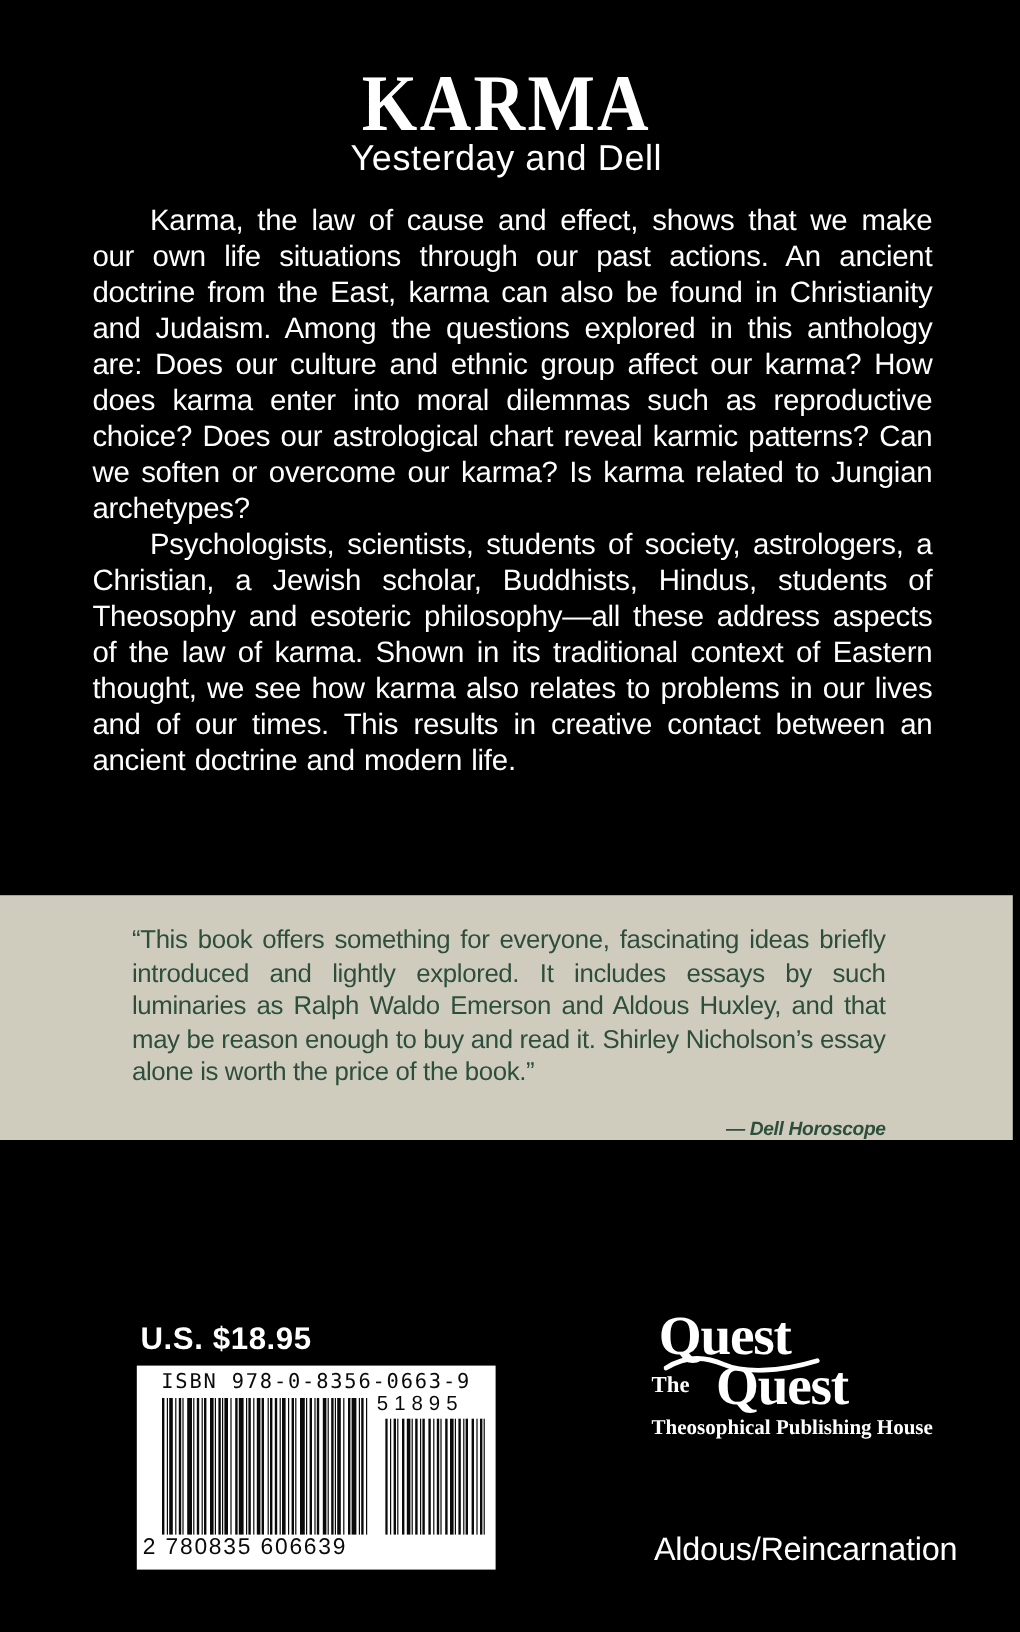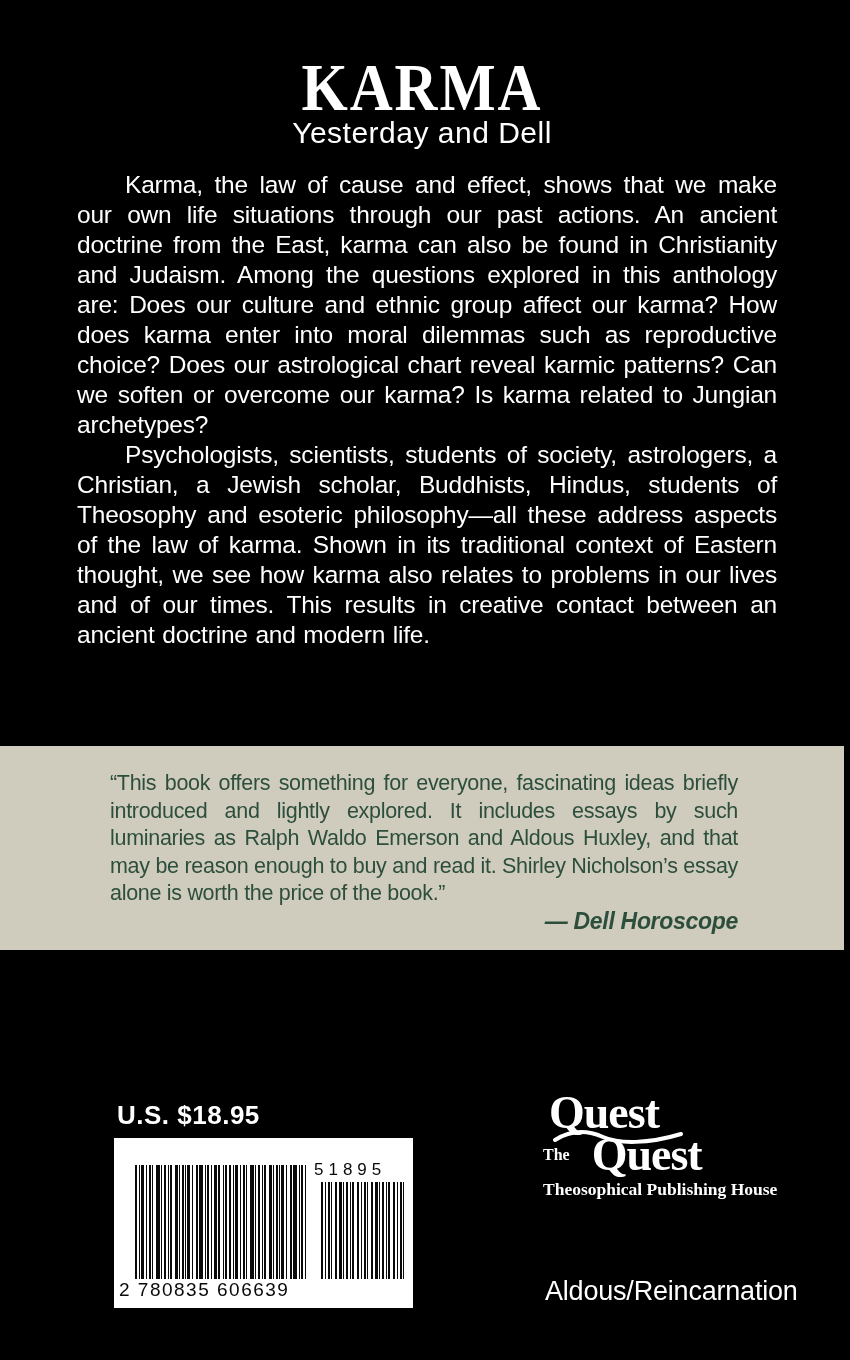--- a/index.html
+++ b/index.html
@@ -49,25 +49,25 @@
     background:var(--band);
   }
   .review-inner{
     position:absolute;top:24px;left:110px;width:628px;
     color:var(--quote);
     font-size:21.5px;line-height:27.5px;
     letter-spacing:-0.3px;
     text-align:justify;
   }
   .review-attribution{
-    margin-top:0;
+    margin-top:20px;
     text-align:right;
     font-style:italic;
     font-weight:600;
-    font-size:23px;
+    font-size:16px;
   }
   
   .price{
     position:absolute;top:1100px;left:117px;
     font-size:26px;font-weight:bold;letter-spacing:.5px;
   }
   .barcode-box{
     position:absolute;top:1138px;left:114px;width:299px;height:170px;
     background:#ffffff;color:#0a0a0a;
   }
@@ -106,21 +106,21 @@
     font-size:46px;font-weight:bold;
     line-height:42px;
     letter-spacing:-1px;
   }
   .quest-swash{display:block;margin:-4px 0 -8px 10px;}
   .books-line{
     display:flex;align-items:flex-end;
     line-height:34px;
   }
   .the-label{
-    font-size:16px;font-weight:bold;
+    font-size:19px;font-weight:bold;
     padding-bottom:2px;
   }
   .books-label{
     font-size:46px;font-weight:bold;
     letter-spacing:-1px;
     margin-left:22px;
     line-height:38px;
   }
   .tagline{
     margin-top:5px;
@@ -150,20 +150,21 @@
   <div class="review-band">
     <div class="review-inner">
       <div>“This book offers something for everyone, fascinating ideas briefly introduced and lightly explored. It includes essays by such luminaries as Ralph Waldo Emerson and Aldous Huxley, and that may be reason enough to buy and read it. Shirley Nicholson’s essay alone is worth the price of the book.”</div>
       <div class="review-attribution">— Dell Horoscope</div>
     </div>
   </div>
 
   <div class="price">U.S. $18.95</div>
 
   <div class="barcode-box">
+    <div class="isbn-line">ISBN 978-0-8356-0663-9</div>
     <div class="addon-digits">51895</div>
     <div class="bars bars-main" id="bars-main">
         <div class="bar" style="width: 2px; margin-right: 2px;"></div>
         <div class="bar" style="width: 1px; margin-right: 1px;"></div>
         <div class="bar" style="width: 3px; margin-right: 2px;"></div>
         <div class="bar" style="width: 1px; margin-right: 2px;"></div>
         <div class="bar" style="width: 2px; margin-right: 1px;"></div>
         <div class="bar" style="width: 1px; margin-right: 3px;"></div>
         <div class="bar" style="width: 4px; margin-right: 1px;"></div>
         <div class="bar" style="width: 1px; margin-right: 2px;"></div>

